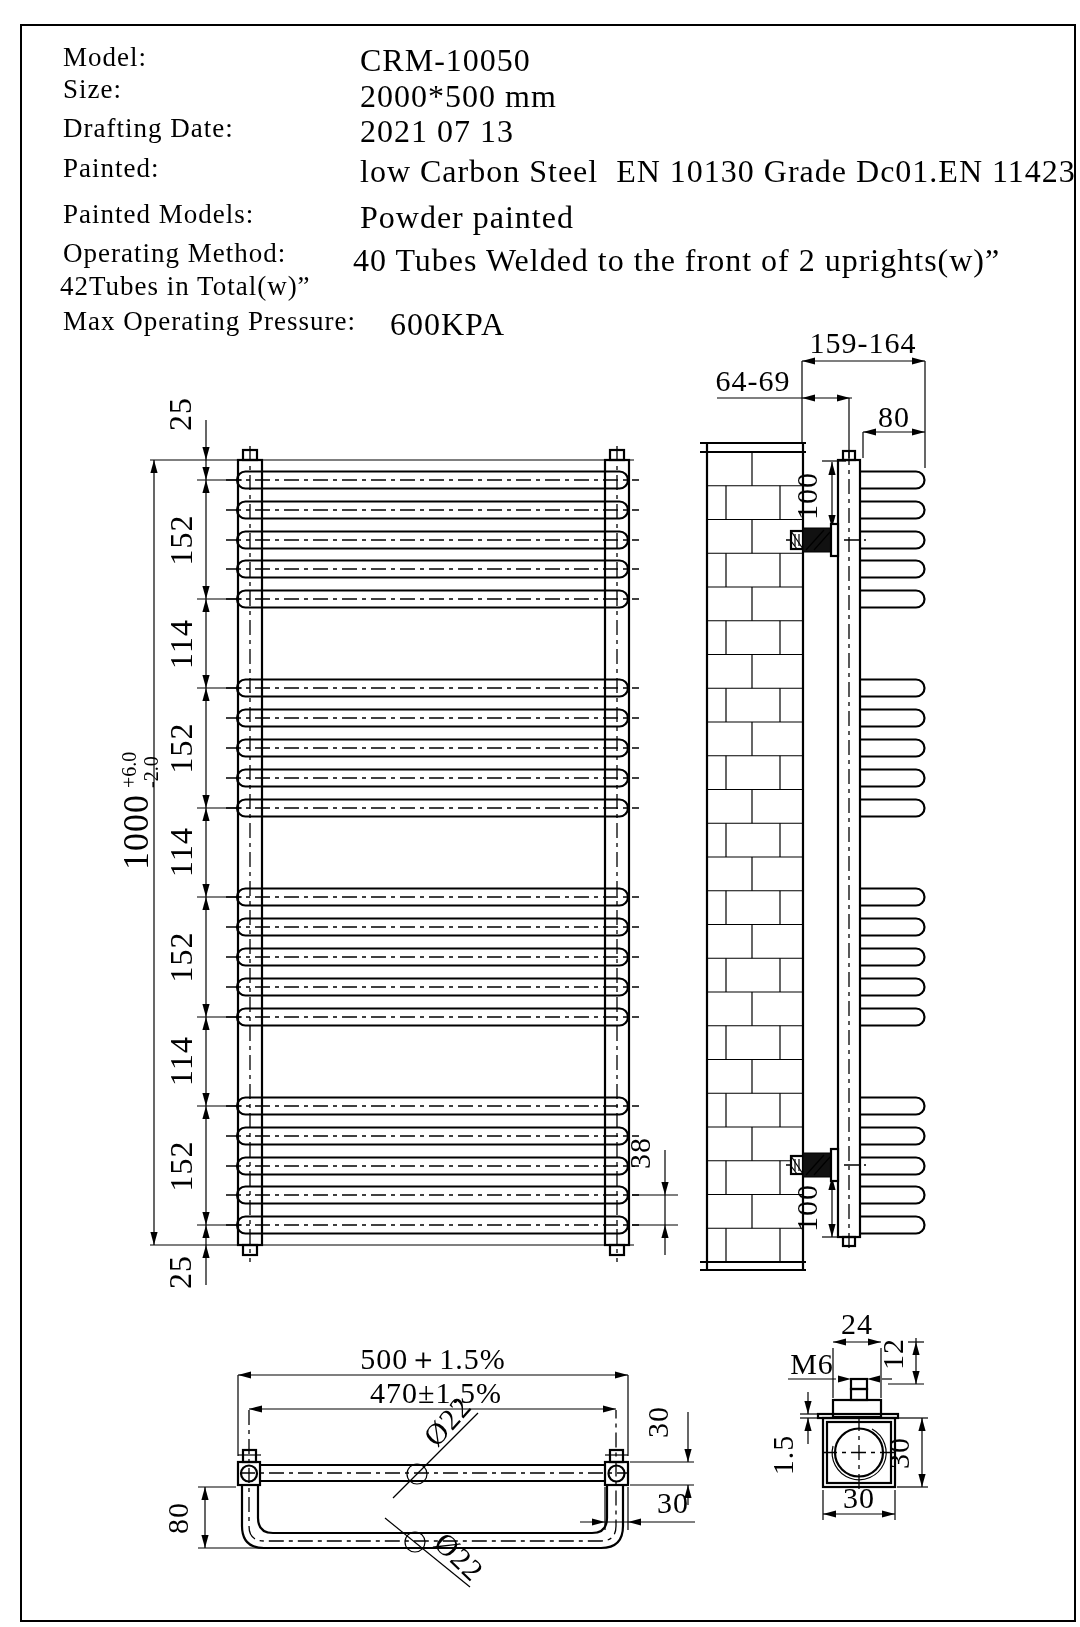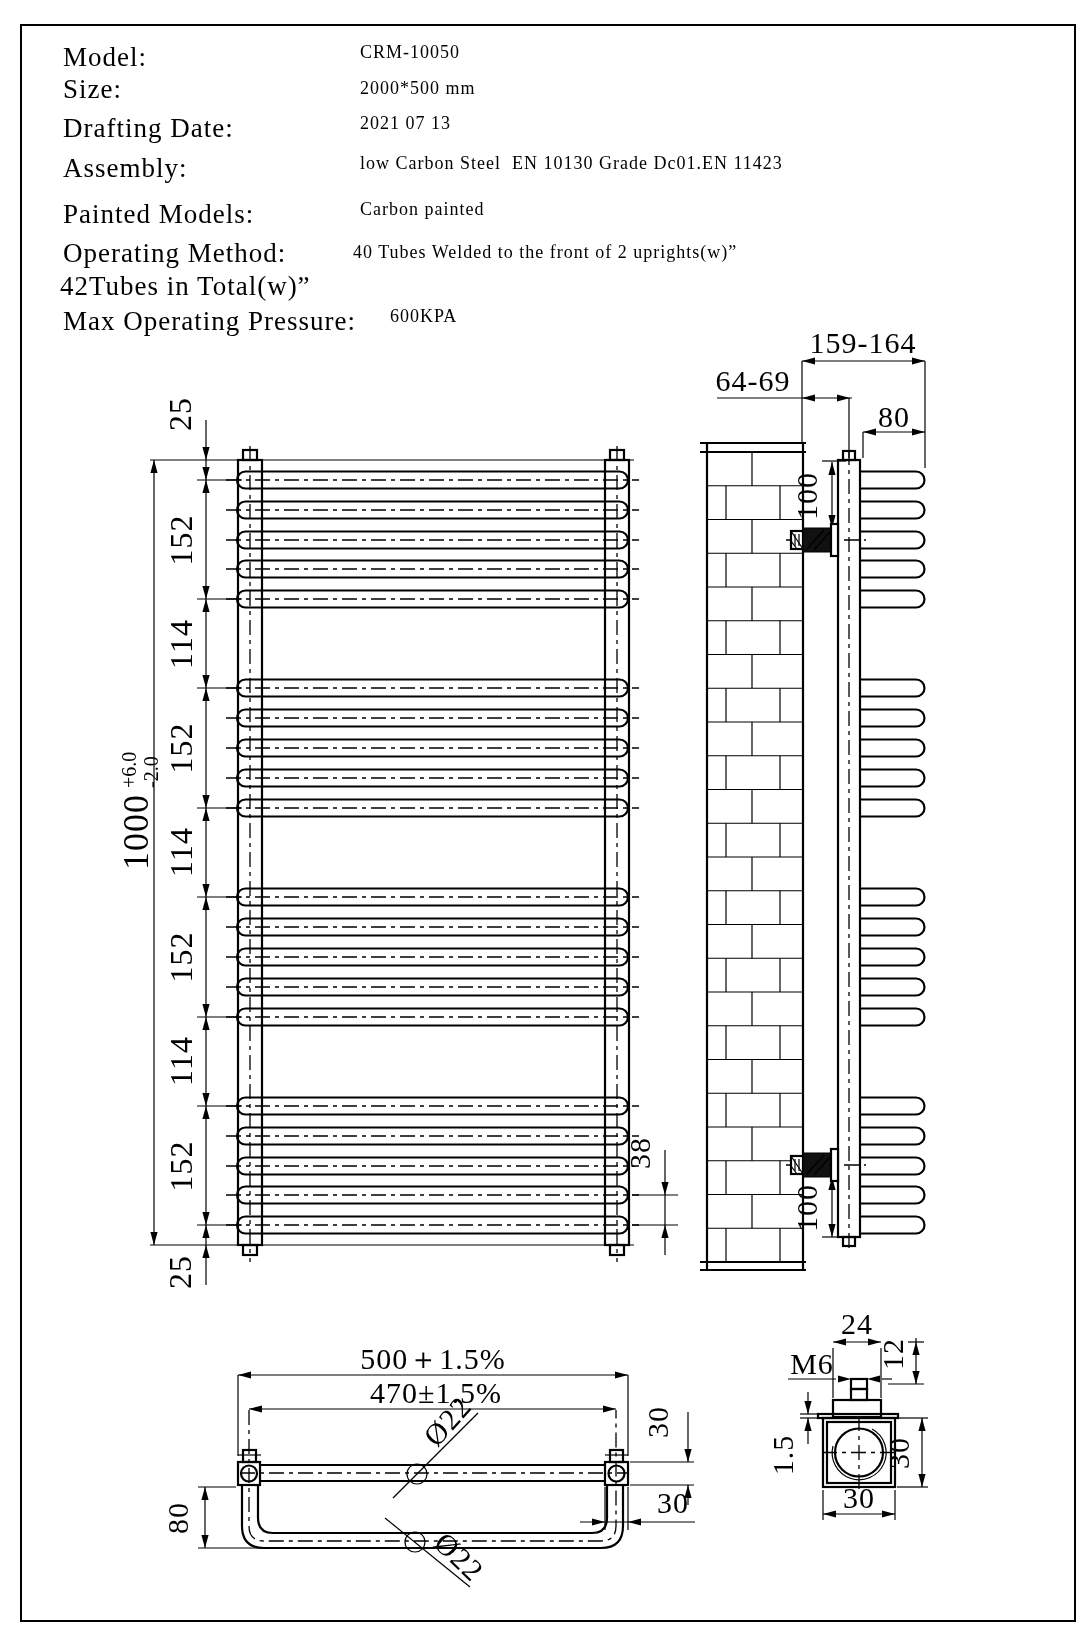--- a/index.html
+++ b/index.html
@@ -1,21 +1,21 @@
 <!DOCTYPE html>
 <html><head>
 <meta charset="utf-8">
 <style>
   html,body{margin:0;padding:0;background:#fff;}
   #page{position:relative;width:1080px;height:1627px;background:#fff;overflow:hidden;
         font-family:"Liberation Serif","DejaVu Serif",serif;}
   #frame{position:absolute;left:20px;top:24px;width:1052px;height:1594px;border:2.5px solid #000;}
   #drawing{position:absolute;left:0;top:0;}
   .hdr-label{position:absolute;font-size:27px;color:#000;white-space:pre;letter-spacing:1px;}
-  .hdr-value{position:absolute;font-size:18px;color:#000;white-space:pre;letter-spacing:1px;}
+  .hdr-value{position:absolute;font-size:32px;color:#000;white-space:pre;letter-spacing:1px;}
   svg text{font-family:"Liberation Serif","DejaVu Serif",serif;fill:#000;}
   .dim{font-size:30px;letter-spacing:1px;}
   .dimBig{font-size:32px;letter-spacing:1px;}
   .tol{font-size:20px;}
   .sM{stroke:#000;stroke-width:2.2;fill:none;}
   .sMF{stroke:#000;stroke-width:2.2;fill:#fff;}
   .sT{stroke:#000;stroke-width:1.2;fill:none;}
   .sD{stroke:#000;stroke-width:1.3;fill:none;stroke-dasharray:15 5 4 5;}
   .ar{fill:#000;stroke:none;}
 </style>
@@ -25,24 +25,24 @@
 <div id="page">
   <div id="frame"></div>
 
   <div>
     <div class="hdr-label" style="left:63px;top:42px">Model:</div>
     <div class="hdr-value" style="left:360px;top:42px">CRM-10050</div>
     <div class="hdr-label" style="left:63px;top:74px">Size:</div>
     <div class="hdr-value" style="left:360px;top:78px">2000*500 mm</div>
     <div class="hdr-label" style="left:63px;top:113px">Drafting Date:</div>
     <div class="hdr-value" style="left:360px;top:113px">2021 07 13</div>
-    <div class="hdr-label" style="left:63px;top:153px">Assembly:</div>
+    <div class="hdr-label" style="left:63px;top:153px">Painted:</div>
     <div class="hdr-value" style="left:360px;top:153px">low Carbon Steel  EN 10130 Grade Dc01.EN 11423</div>
     <div class="hdr-label" style="left:63px;top:199px">Painted Models:</div>
-    <div class="hdr-value" style="left:360px;top:199px">Carbon painted</div>
+    <div class="hdr-value" style="left:360px;top:199px">Powder painted</div>
     <div class="hdr-label" style="left:63px;top:238px">Operating Method:</div>
     <div class="hdr-value" style="left:353px;top:242px">40 Tubes Welded to the front of 2 uprights(w)”</div>
     <div class="hdr-label" style="left:60px;top:271px">42Tubes in Total(w)”</div>
     <div class="hdr-label" style="left:63px;top:306px">Max Operating Pressure:</div>
     <div class="hdr-value" style="left:390px;top:306px">600KPA</div>
   </div>
 
   <svg id="drawing" width="1080" height="1627" viewBox="0 0 1080 1627">
 
     <g id="bricks">

